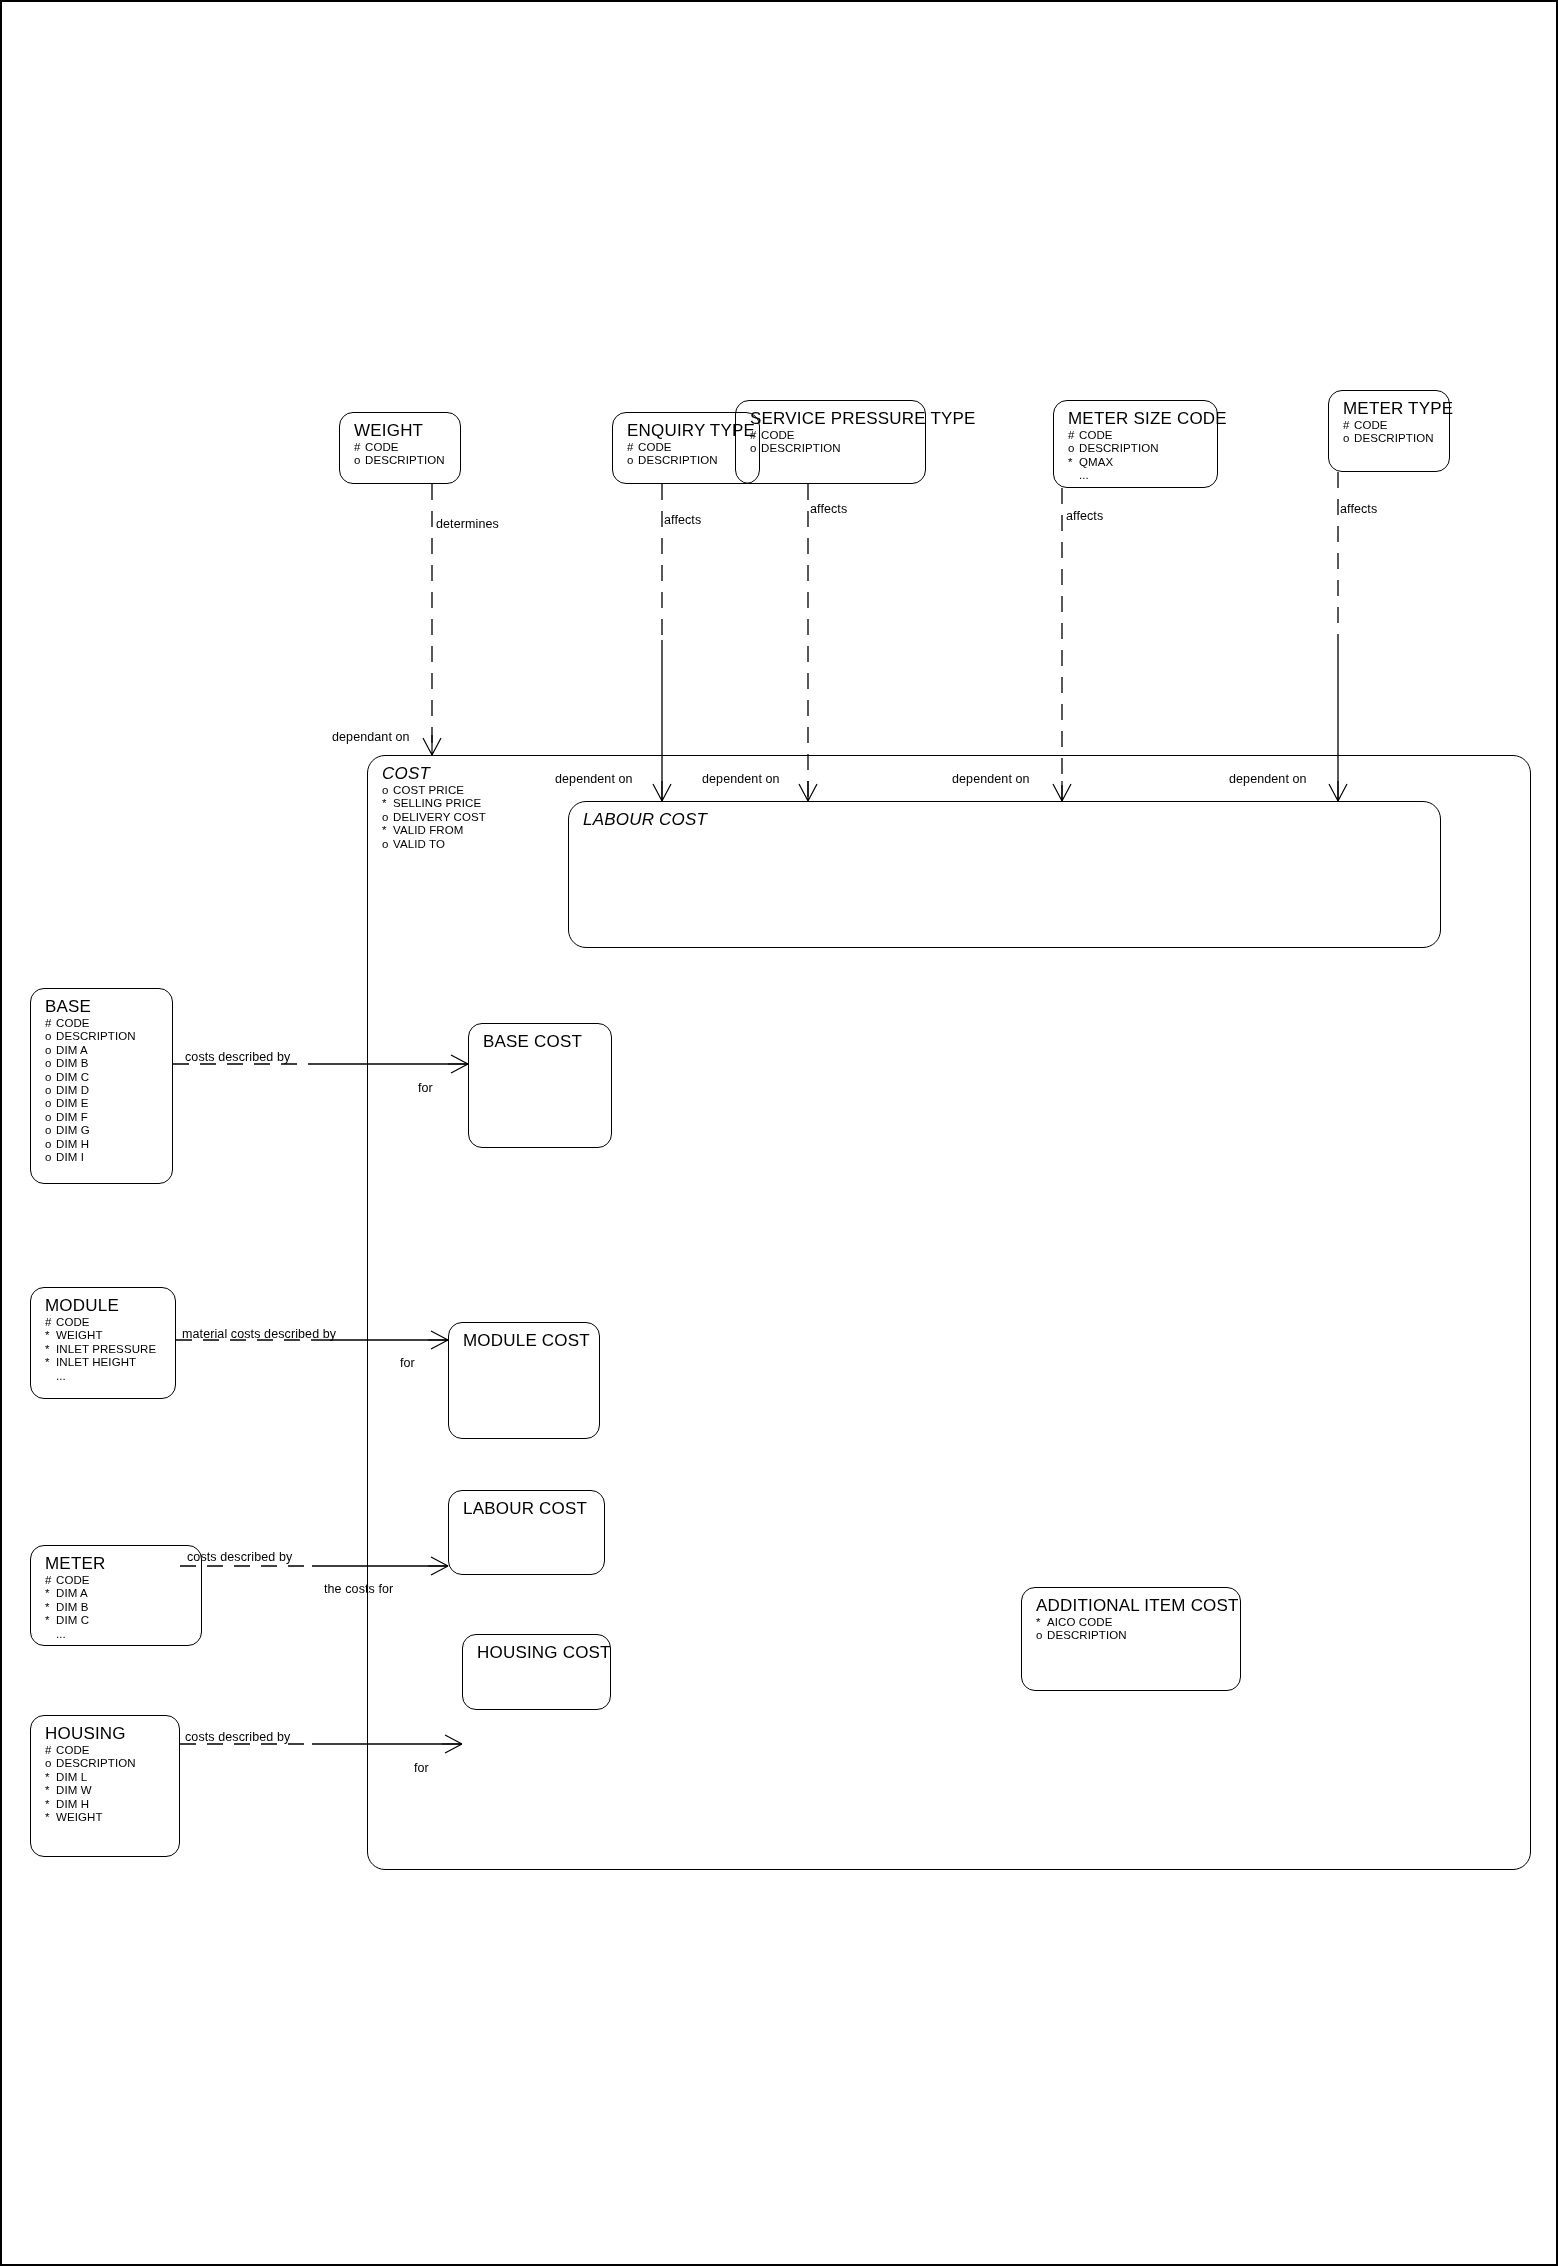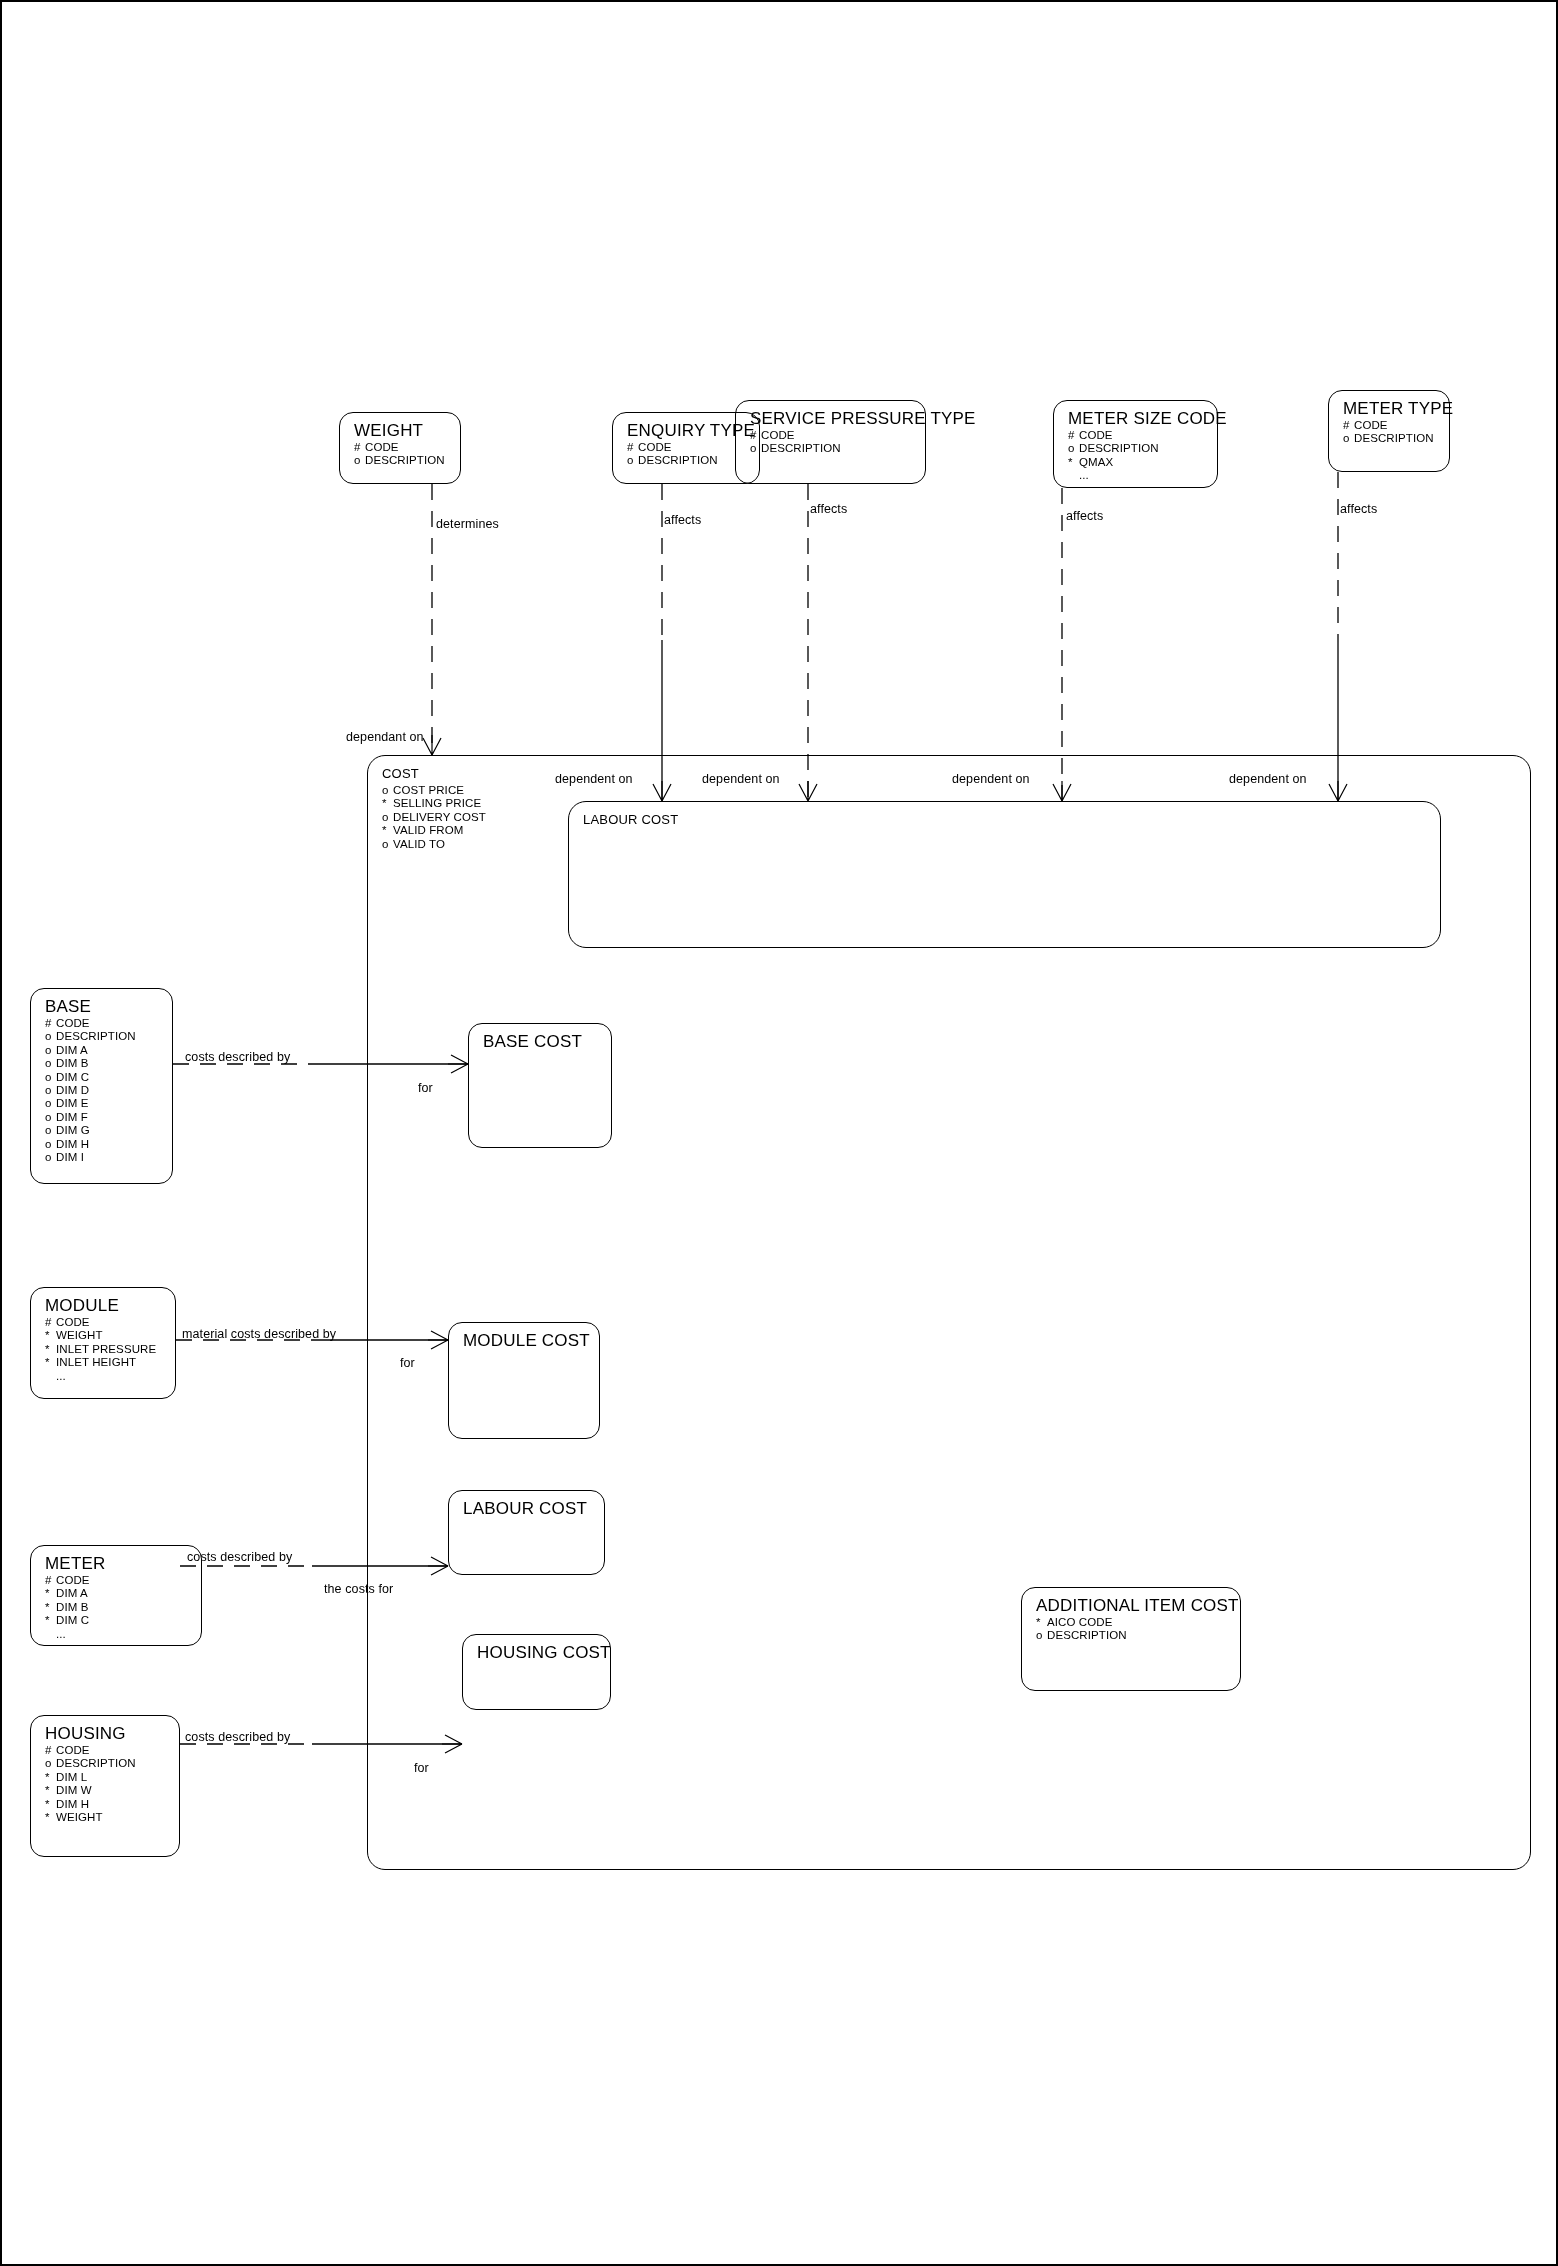--- a/index.html
+++ b/index.html
@@ -49,21 +49,21 @@
     letter-spacing: 0.1px;
   }
   .entity .attr .mk {
     display: inline-block;
     width: 11px;
   }
   
   .entity.big {
     border-radius: 18px;
   }
-  .entity.big > .ename { font-size: 13px; }
+  .entity.big > .ename { font-size: 17px; font-style: italic; }
 
   
   .rlabel {
     position: absolute;
     font-size: 12.5px;
     line-height: 14px;
     white-space: nowrap;
     letter-spacing: 0.1px;
   }
 </style>
@@ -227,21 +227,21 @@
         </div>
       </div>
     </div>
 
   <div id="rlabels">
       <div class="rlabel" style="left: 434px; top: 515px;">determines</div>
       <div class="rlabel" style="left: 662px; top: 511px;">affects</div>
       <div class="rlabel" style="left: 808px; top: 500px;">affects</div>
       <div class="rlabel" style="left: 1064px; top: 507px;">affects</div>
       <div class="rlabel" style="left: 1338px; top: 500px;">affects</div>
-      <div class="rlabel" style="left: 344px; top: 728px;">dependant on</div>
+      <div class="rlabel" style="left: 330px; top: 728px;">dependant on</div>
       <div class="rlabel" style="left: 553px; top: 770px;">dependent on</div>
       <div class="rlabel" style="left: 700px; top: 770px;">dependent on</div>
       <div class="rlabel" style="left: 950px; top: 770px;">dependent on</div>
       <div class="rlabel" style="left: 1227px; top: 770px;">dependent on</div>
       <div class="rlabel" style="left: 183px; top: 1048px;">costs described by</div>
       <div class="rlabel" style="left: 416px; top: 1079px;">for</div>
       <div class="rlabel" style="left: 180px; top: 1325px;">material costs described by</div>
       <div class="rlabel" style="left: 398px; top: 1354px;">for</div>
       <div class="rlabel" style="left: 185px; top: 1548px;">costs described by</div>
       <div class="rlabel" style="left: 322px; top: 1580px;">the costs for</div>

